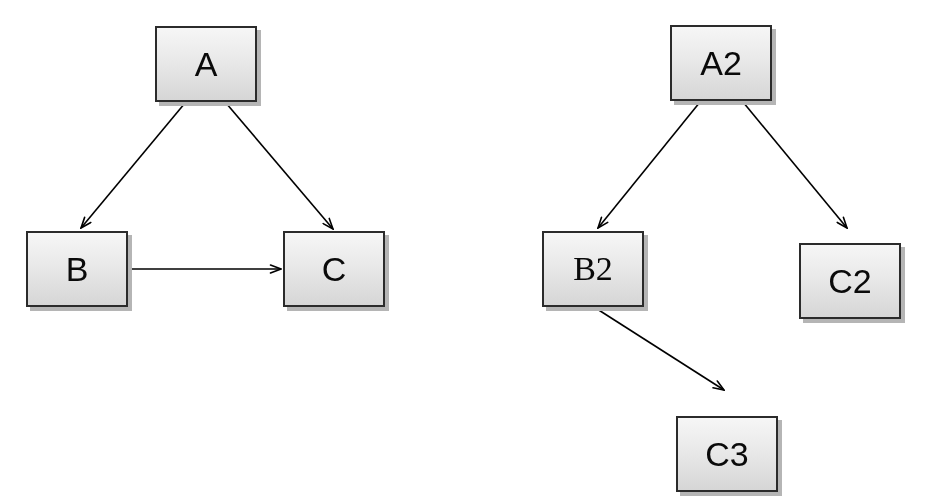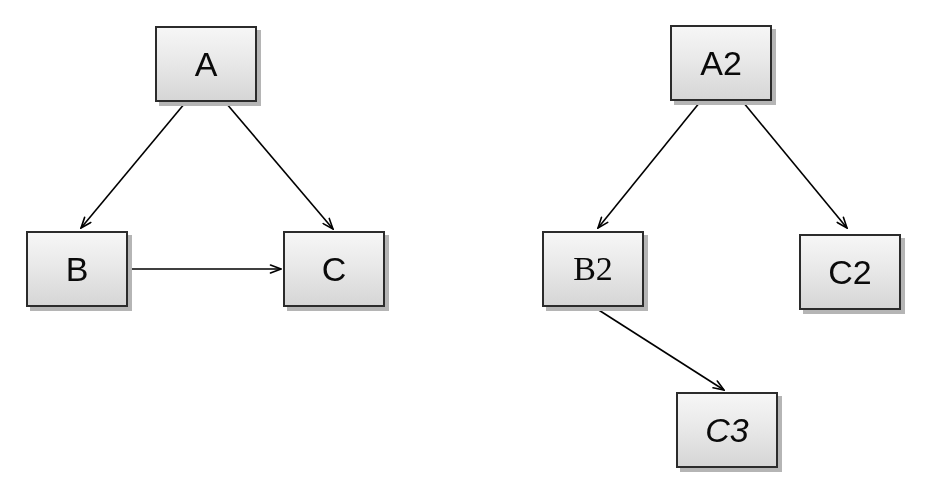--- a/index.html
+++ b/index.html
@@ -35,22 +35,22 @@
     justify-content: center;
     font-size: 34px;
     color: #0a0a0a;
     user-select: none;
   }
   .node-A  { left: 155px; top:  26px; }
   .node-B  { left:  26px; top: 231px; }
   .node-C  { left: 283px; top: 231px; }
   .node-A2 { left: 670px; top:  25px; }
   .node-B2 { left: 542px; top: 231px; font-family: Liberation Serif, serif; }
-  .node-C2 { left: 799px; top: 234px; }
-  .node-C3 { left: 676px; top: 392px; font-style: italic; }
+  .node-C2 { left: 799px; top: 243px; }
+  .node-C3 { left: 676px; top: 416px; }
   .edge {
     stroke: #000000;
     stroke-width: 1.6;
     fill: none;
   }
 </style>
 </head>
 <body>
 
 <div class="canvas">

